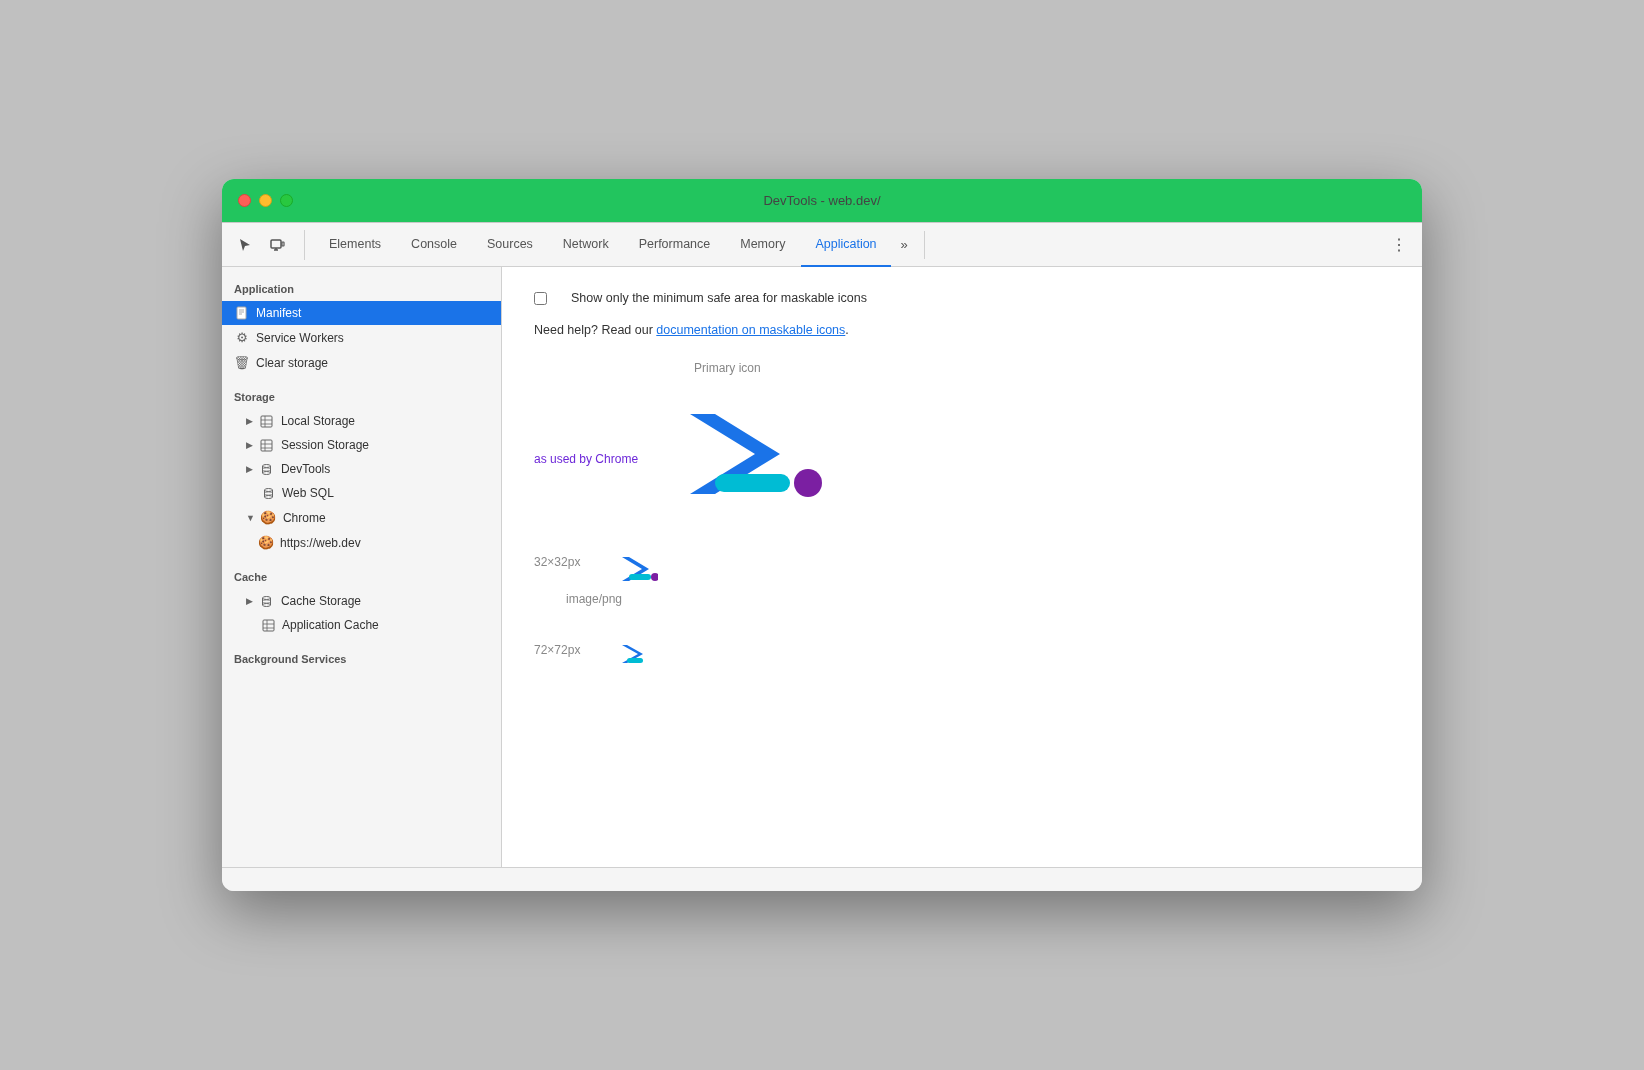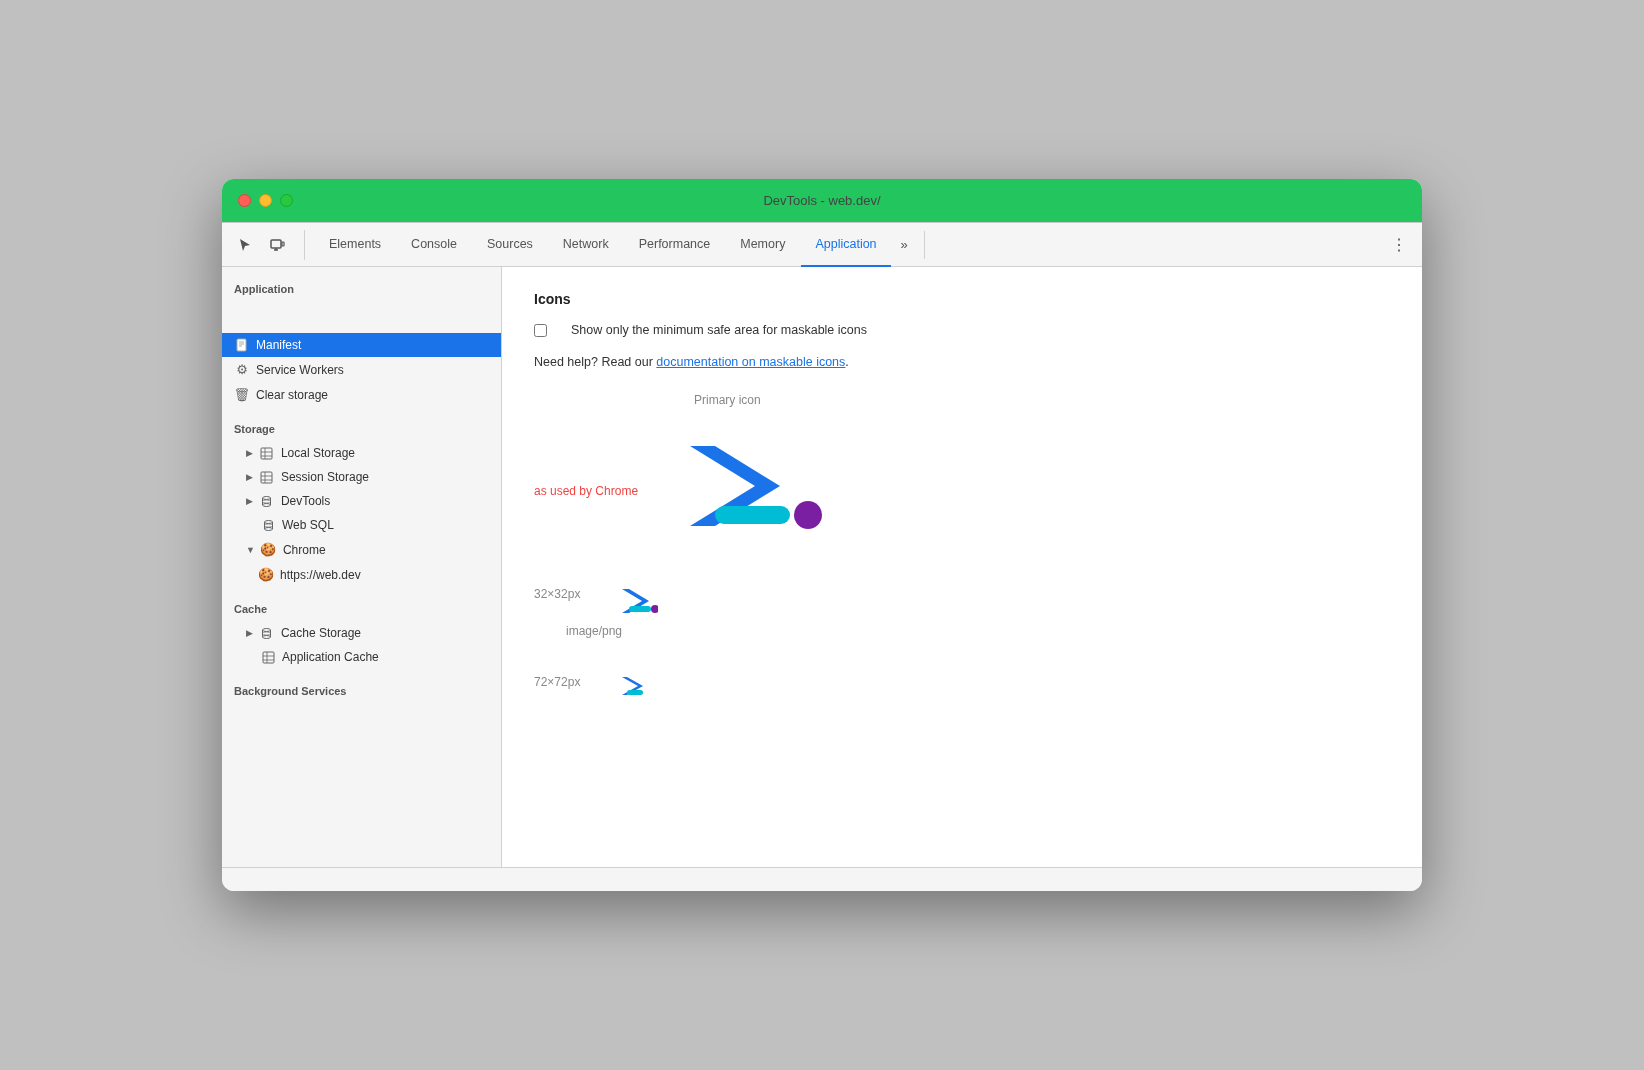--- a/index.html
+++ b/index.html
@@ -161,21 +161,20 @@
       cursor: pointer;
       color: #333;
       font-size: 12px;
       gap: 6px;
       user-select: none;
     }
 
     .sidebar-item.active {
       background: #1a73e8;
       color: #fff;
-      margin-top: 32px;
     }
 
     .sidebar-item.active .item-icon { color: #fff; }
 
     .sidebar-item.indent1 { padding-left: 24px; }
     .sidebar-item.indent2 { padding-left: 36px; }
 
     .item-icon {
       color: #666;
       font-size: 13px;
@@ -241,21 +240,21 @@
     }
 
     .icon-row {
       display: flex;
       align-items: center;
       gap: 16px;
     }
 
     .icon-desc {
       font-size: 12px;
-      color: #ef4444;
+      color: #6d28d9;
       min-width: 120px;
     }
 
     .icon-display {
       display: flex;
       align-items: center;
       justify-content: center;
     }
 
     .size-label {
@@ -445,21 +444,20 @@
             <line x1="5" y1="1" x2="5" y2="12" stroke="#666" stroke-width="0.8"></line>
           </svg>
         </span>
         <span>Application Cache</span>
       </div>
 
       <div class="sidebar-section-label">Background Services</div>
     </div>
 
     <div class="content-area">
-      <div class="section-title">Icons</div>
 
       <div class="checkbox-row">
         <input type="checkbox" id="maskable-cb" style="">
         <label class="checkbox-label" for="maskable-cb">Show only the minimum safe area for maskable icons</label>
       </div>
 
       <div class="help-text">
         <span>Need help? Read our </span><a class="help-link">documentation on maskable icons</a><span>.</span>
       </div>
 

